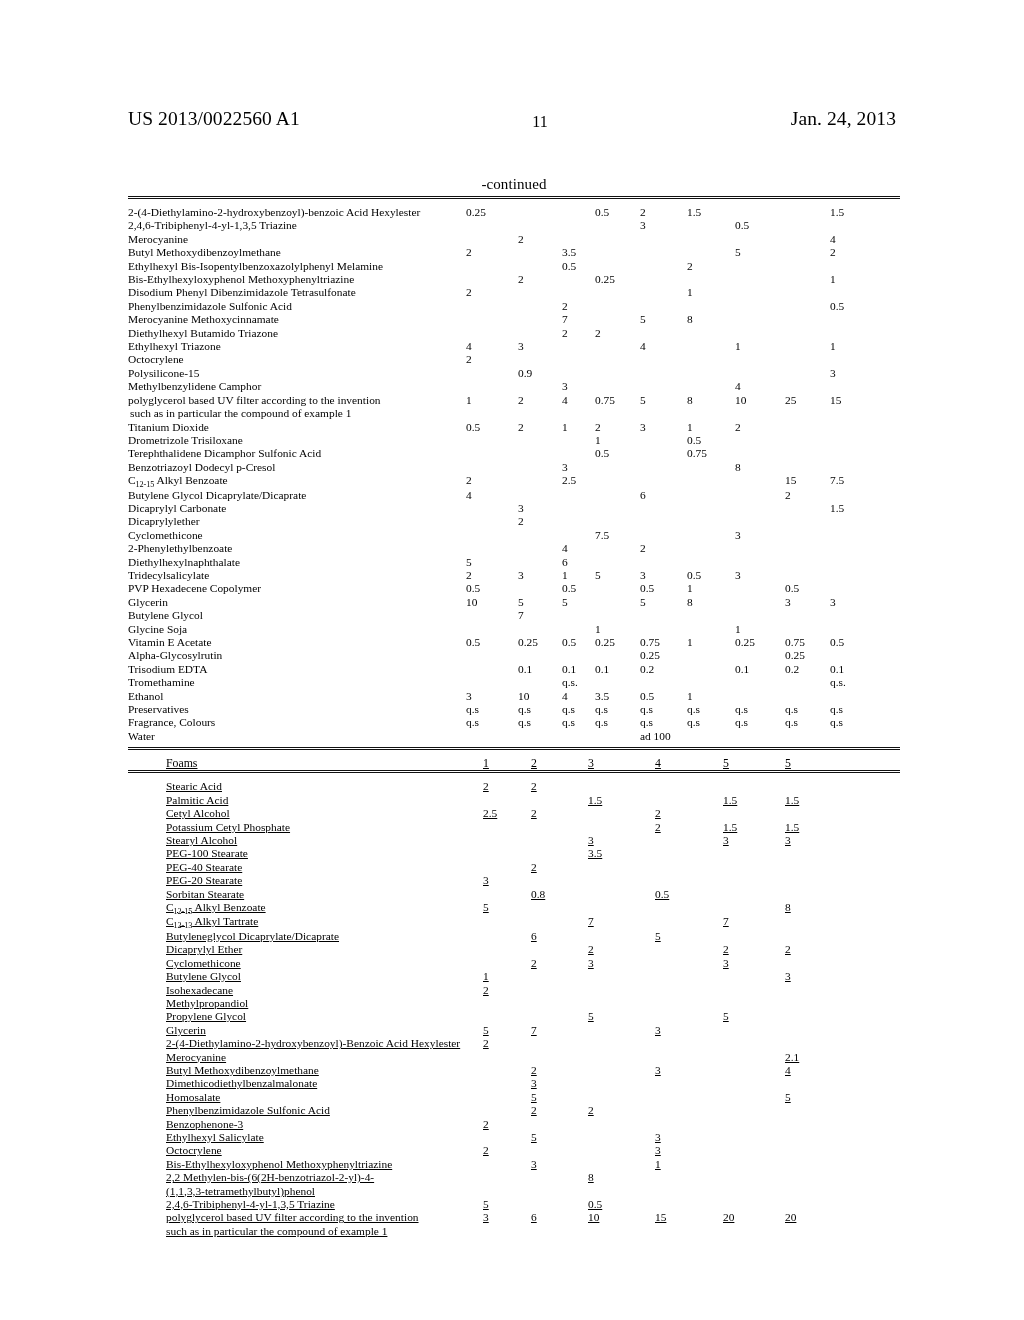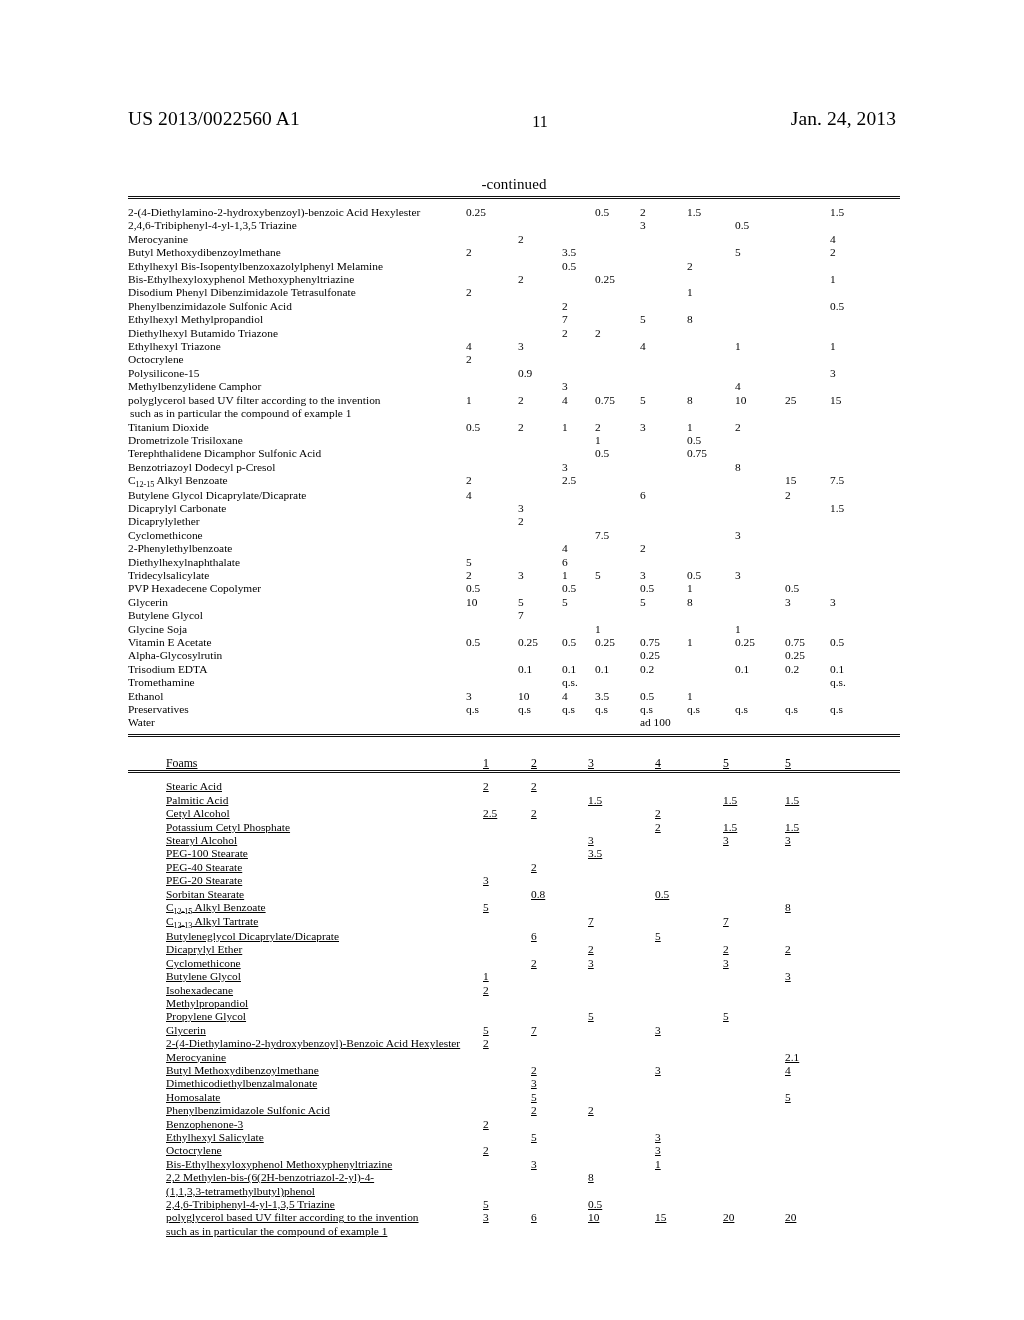--- a/index.html
+++ b/index.html
@@ -243,21 +243,21 @@
             <td class="num"></td>
             <td class="num">2</td>
             <td class="num"></td>
             <td class="num"></td>
             <td class="num"></td>
             <td class="num"></td>
             <td class="num"></td>
             <td class="num">0.5</td>
           </tr>
           <tr>
-            <td class="name">Ethylhexyl Methylpropandiol</td>
+            <td class="name">Merocyanine Methoxycinnamate</td>
             <td class="num"></td>
             <td class="num"></td>
             <td class="num">7</td>
             <td class="num"></td>
             <td class="num">5</td>
             <td class="num">8</td>
             <td class="num"></td>
             <td class="num"></td>
             <td class="num"></td>
           </tr>
@@ -592,20 +592,32 @@
             <td class="num">4</td>
             <td class="num">3.5</td>
             <td class="num">0.5</td>
             <td class="num">1</td>
             <td class="num"></td>
             <td class="num"></td>
             <td class="num"></td>
           </tr>
           <tr>
             <td class="name">Preservatives</td>
+            <td class="num">q.s</td>
+            <td class="num">q.s</td>
+            <td class="num">q.s</td>
+            <td class="num">q.s</td>
+            <td class="num">q.s</td>
+            <td class="num">q.s</td>
+            <td class="num">q.s</td>
+            <td class="num">q.s</td>
+            <td class="num">q.s</td>
+          </tr>
+          <tr>
+            <td class="name">Fragrance, Colours</td>
             <td class="num">q.s</td>
             <td class="num">q.s</td>
             <td class="num">q.s</td>
             <td class="num">q.s</td>
             <td class="num">q.s</td>
             <td class="num">q.s</td>
             <td class="num">q.s</td>
             <td class="num">q.s</td>
             <td class="num">q.s</td>
           </tr>

